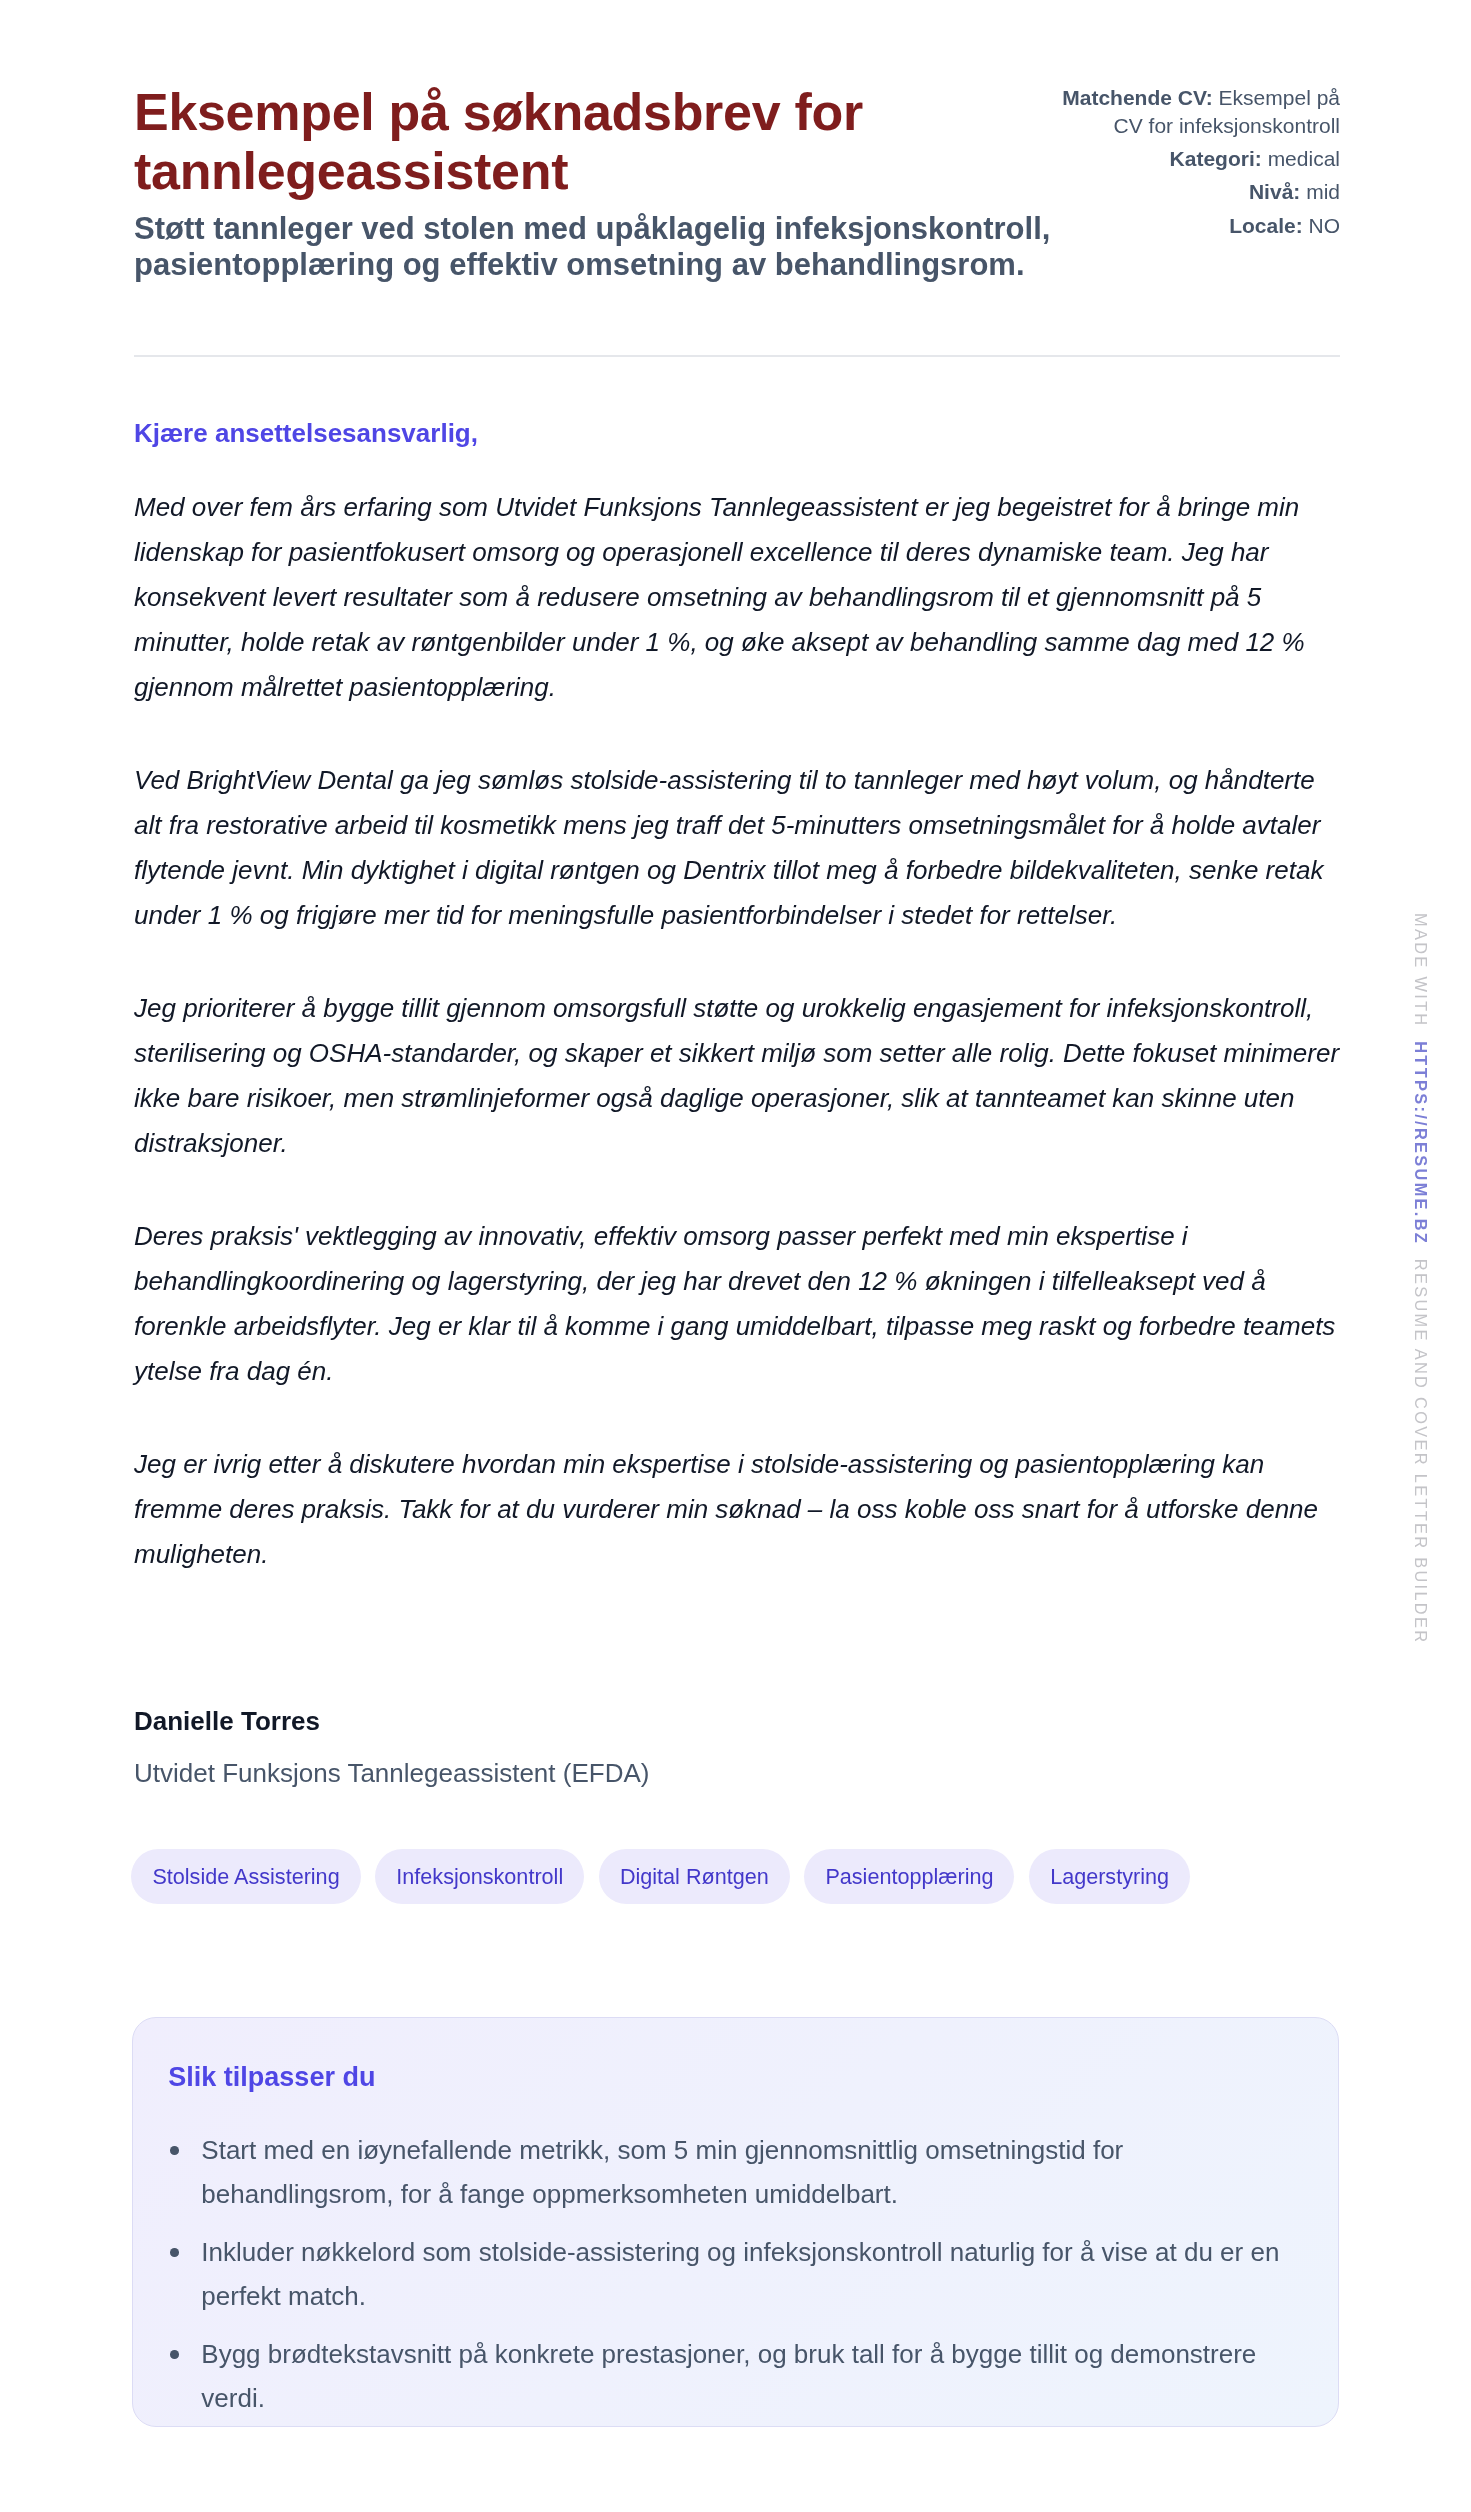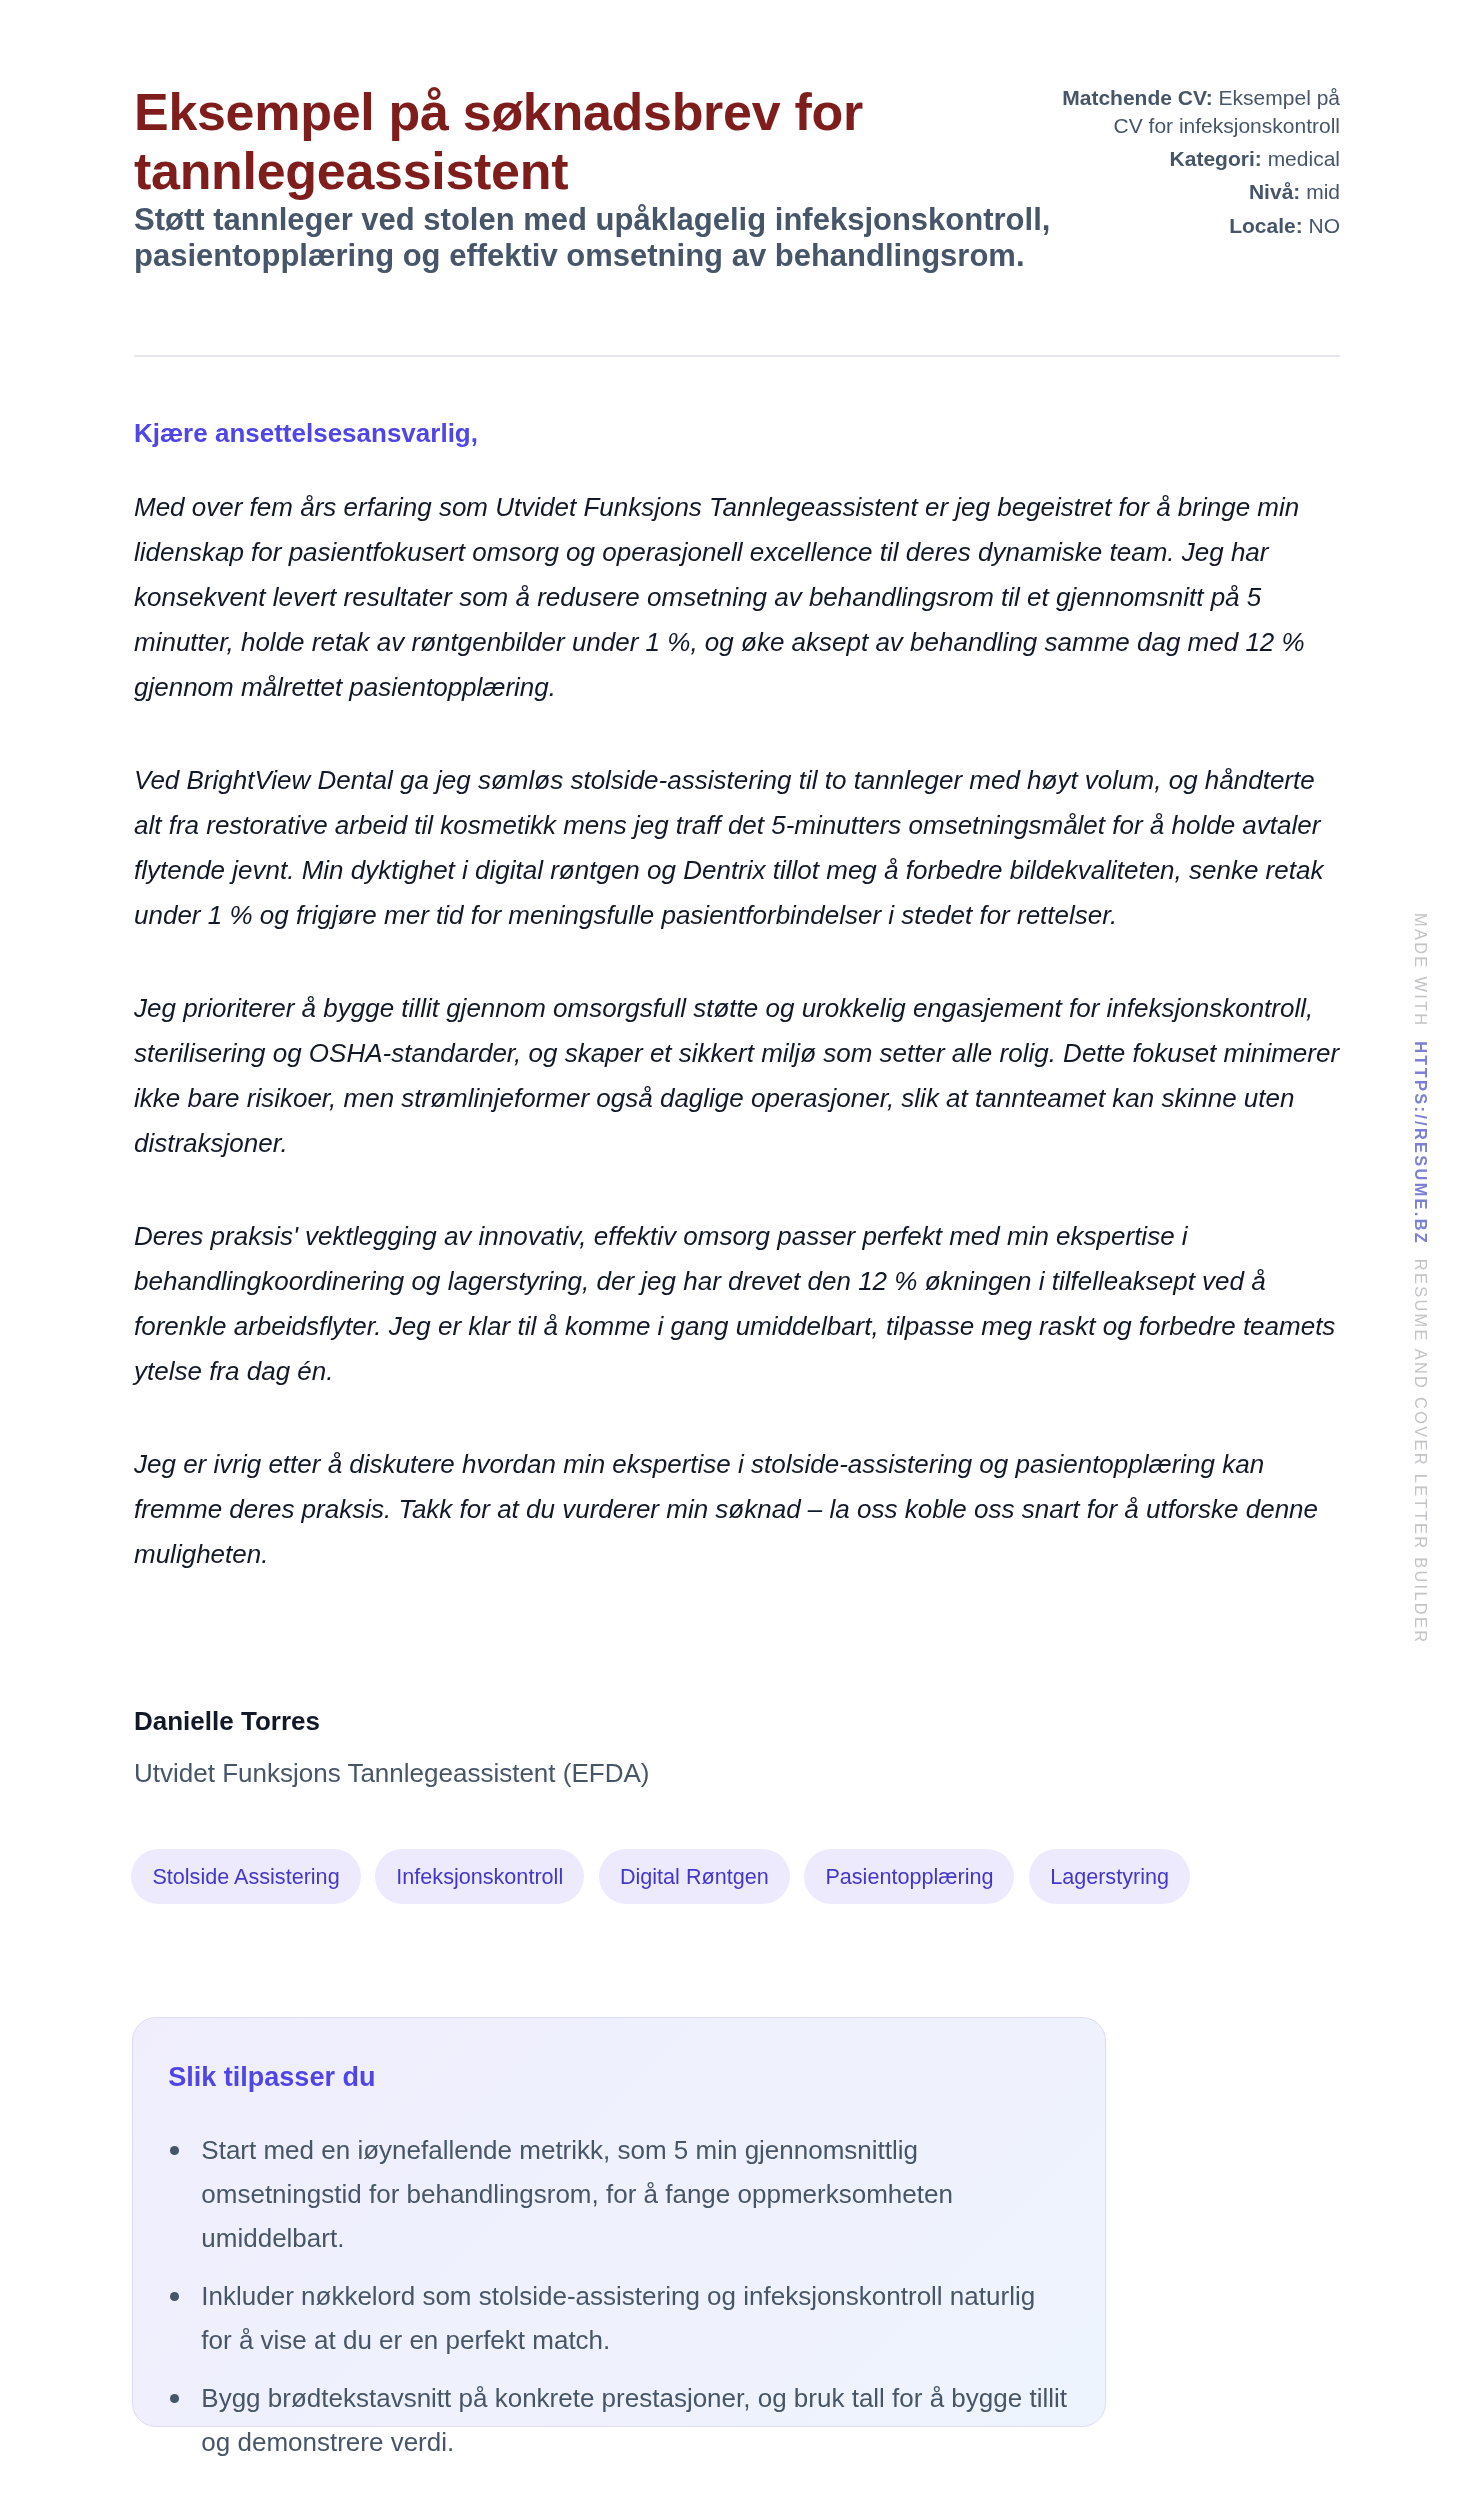--- a/index.html
+++ b/index.html
@@ -4,39 +4,39 @@
 <style>
   * { box-sizing: border-box; margin: 0; padding: 0; }
   html, body { width: 1472px; height: 2512px; background: #ffffff; }
   body { position: relative; font-family: "Liberation Sans", "DejaVu Sans", sans-serif; color: #111827; overflow: hidden; }
 
   .page { position: absolute; left: 134px; top: 0; width: 1206px; }
 
   .header { position: relative; height: 357px; border-bottom: 2.6px solid #e5e7eb; }
   .title-block { position: absolute; left: 0; top: 83px; width: 918px; }
   .title { font-size: 52px; line-height: 59px; font-weight: 700; color: #7f1d1d; letter-spacing: -0.3px; }
-  .subtitle { margin-top: 1px; font-size: 31px; line-height: 36px; font-weight: 700; color: #475569; }
+  .subtitle { margin-top: 10px; font-size: 31px; line-height: 36px; font-weight: 700; color: #475569; }
 
   .meta { position: absolute; right: 0; top: 84px; width: 286px; text-align: right; font-size: 21px; line-height: 28px; color: #475569; }
   .meta-row { margin-bottom: 5.2px; }
   .meta-row .k { font-weight: 700; color: #475569; }
 
   .greeting { position: absolute; top: 416px; left: 0; font-size: 26px; font-weight: 700; color: #4f46e5; line-height: 35px; }
 
   .body { position: absolute; top: 485px; left: 0; width: 1212px; font-style: italic; }
   .body p { font-size: 26px; line-height: 45px; color: #111827; margin-bottom: 48px; }
 
   .signature { position: absolute; top: 1704px; left: 0; }
   .sig-name { font-size: 26px; font-weight: 700; color: #111827; line-height: 35px; }
   .sig-title { margin-top: 17.3px; font-size: 26px; color: #475569; line-height: 35px; text-align: center; }
 
   .tags { position: absolute; top: 1849px; left: -2.6px; display: flex; gap: 14.7px; }
   .tag { height: 55px; padding: 0 21px; border-radius: 28px; background: #eceafc; color: #4338ca; font-size: 21.6px; font-weight: 500; display: flex; align-items: center; white-space: nowrap; text-align: center; }
 
-  .tips { position: absolute; top: 2017px; left: -1.7px; width: 974px; height: 410px; border: 1.7px solid #dcdcf5; border-radius: 24px; background: linear-gradient(135deg, #f0eefd 0%, #eef4fd 100%); padding: 42px 35px 0 35px; }
+  .tips { position: absolute; top: 2017px; left: -1.7px; width: 1207px; height: 410px; border: 1.7px solid #dcdcf5; border-radius: 24px; background: linear-gradient(135deg, #f0eefd 0%, #eef4fd 100%); padding: 42px 35px 0 35px; }
   .tips-title { font-size: 27px; font-weight: 700; color: #4f46e5; line-height: 35px; }
   .tips ul { list-style: none; margin-top: 33px; }
   .tips li { position: relative; padding-left: 33px; font-size: 26px; line-height: 44px; color: #475569; margin-bottom: 14px; }
   .tips li .bullet { position: absolute; left: 1.7px; top: 18px; width: 8.7px; height: 8.7px; border-radius: 50%; background: #475569; }
 
   .side { position: absolute; left: 1402px; top: 913px; width: 35px; height: 727px; }
   .side-text { position: absolute; left: 50%; top: 0; transform-origin: 0 0; transform: rotate(90deg) translate(0, -50%); white-space: nowrap; font-size: 16.4px; letter-spacing: 2.3px; color: #c4c4c8; text-transform: uppercase; }
   .side-text .link { color: #7c7fd6; font-weight: 700; }
 </style>
 </head>

